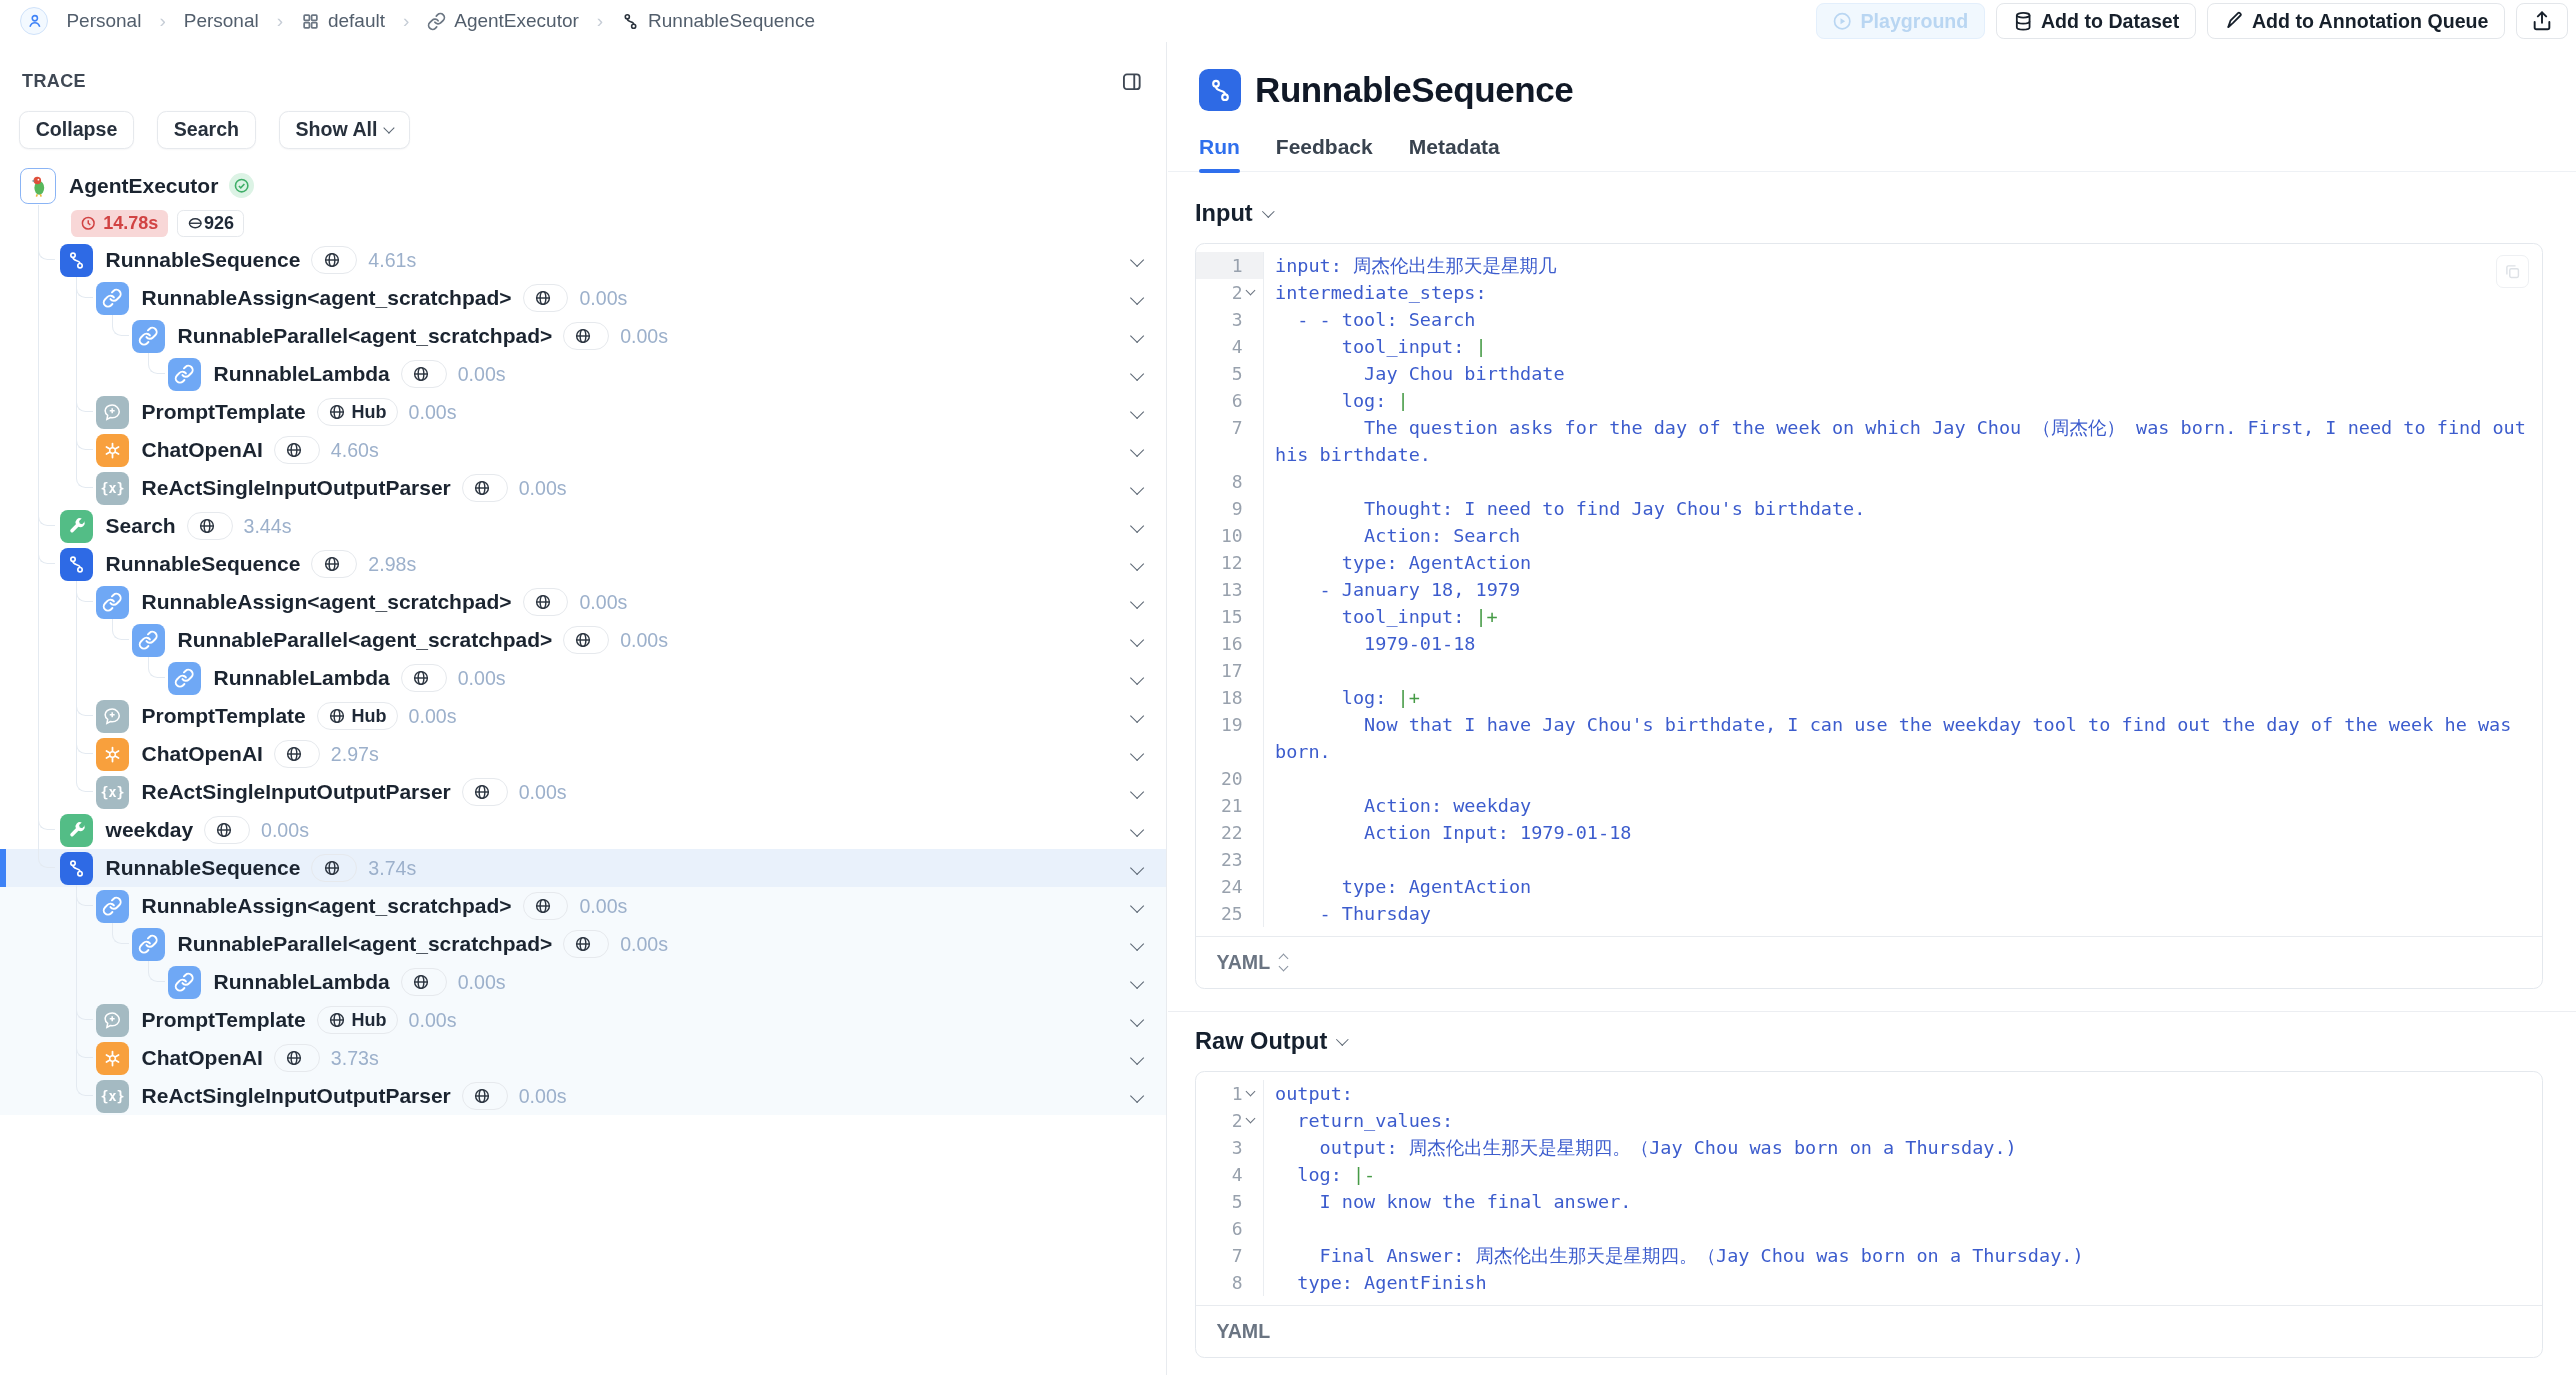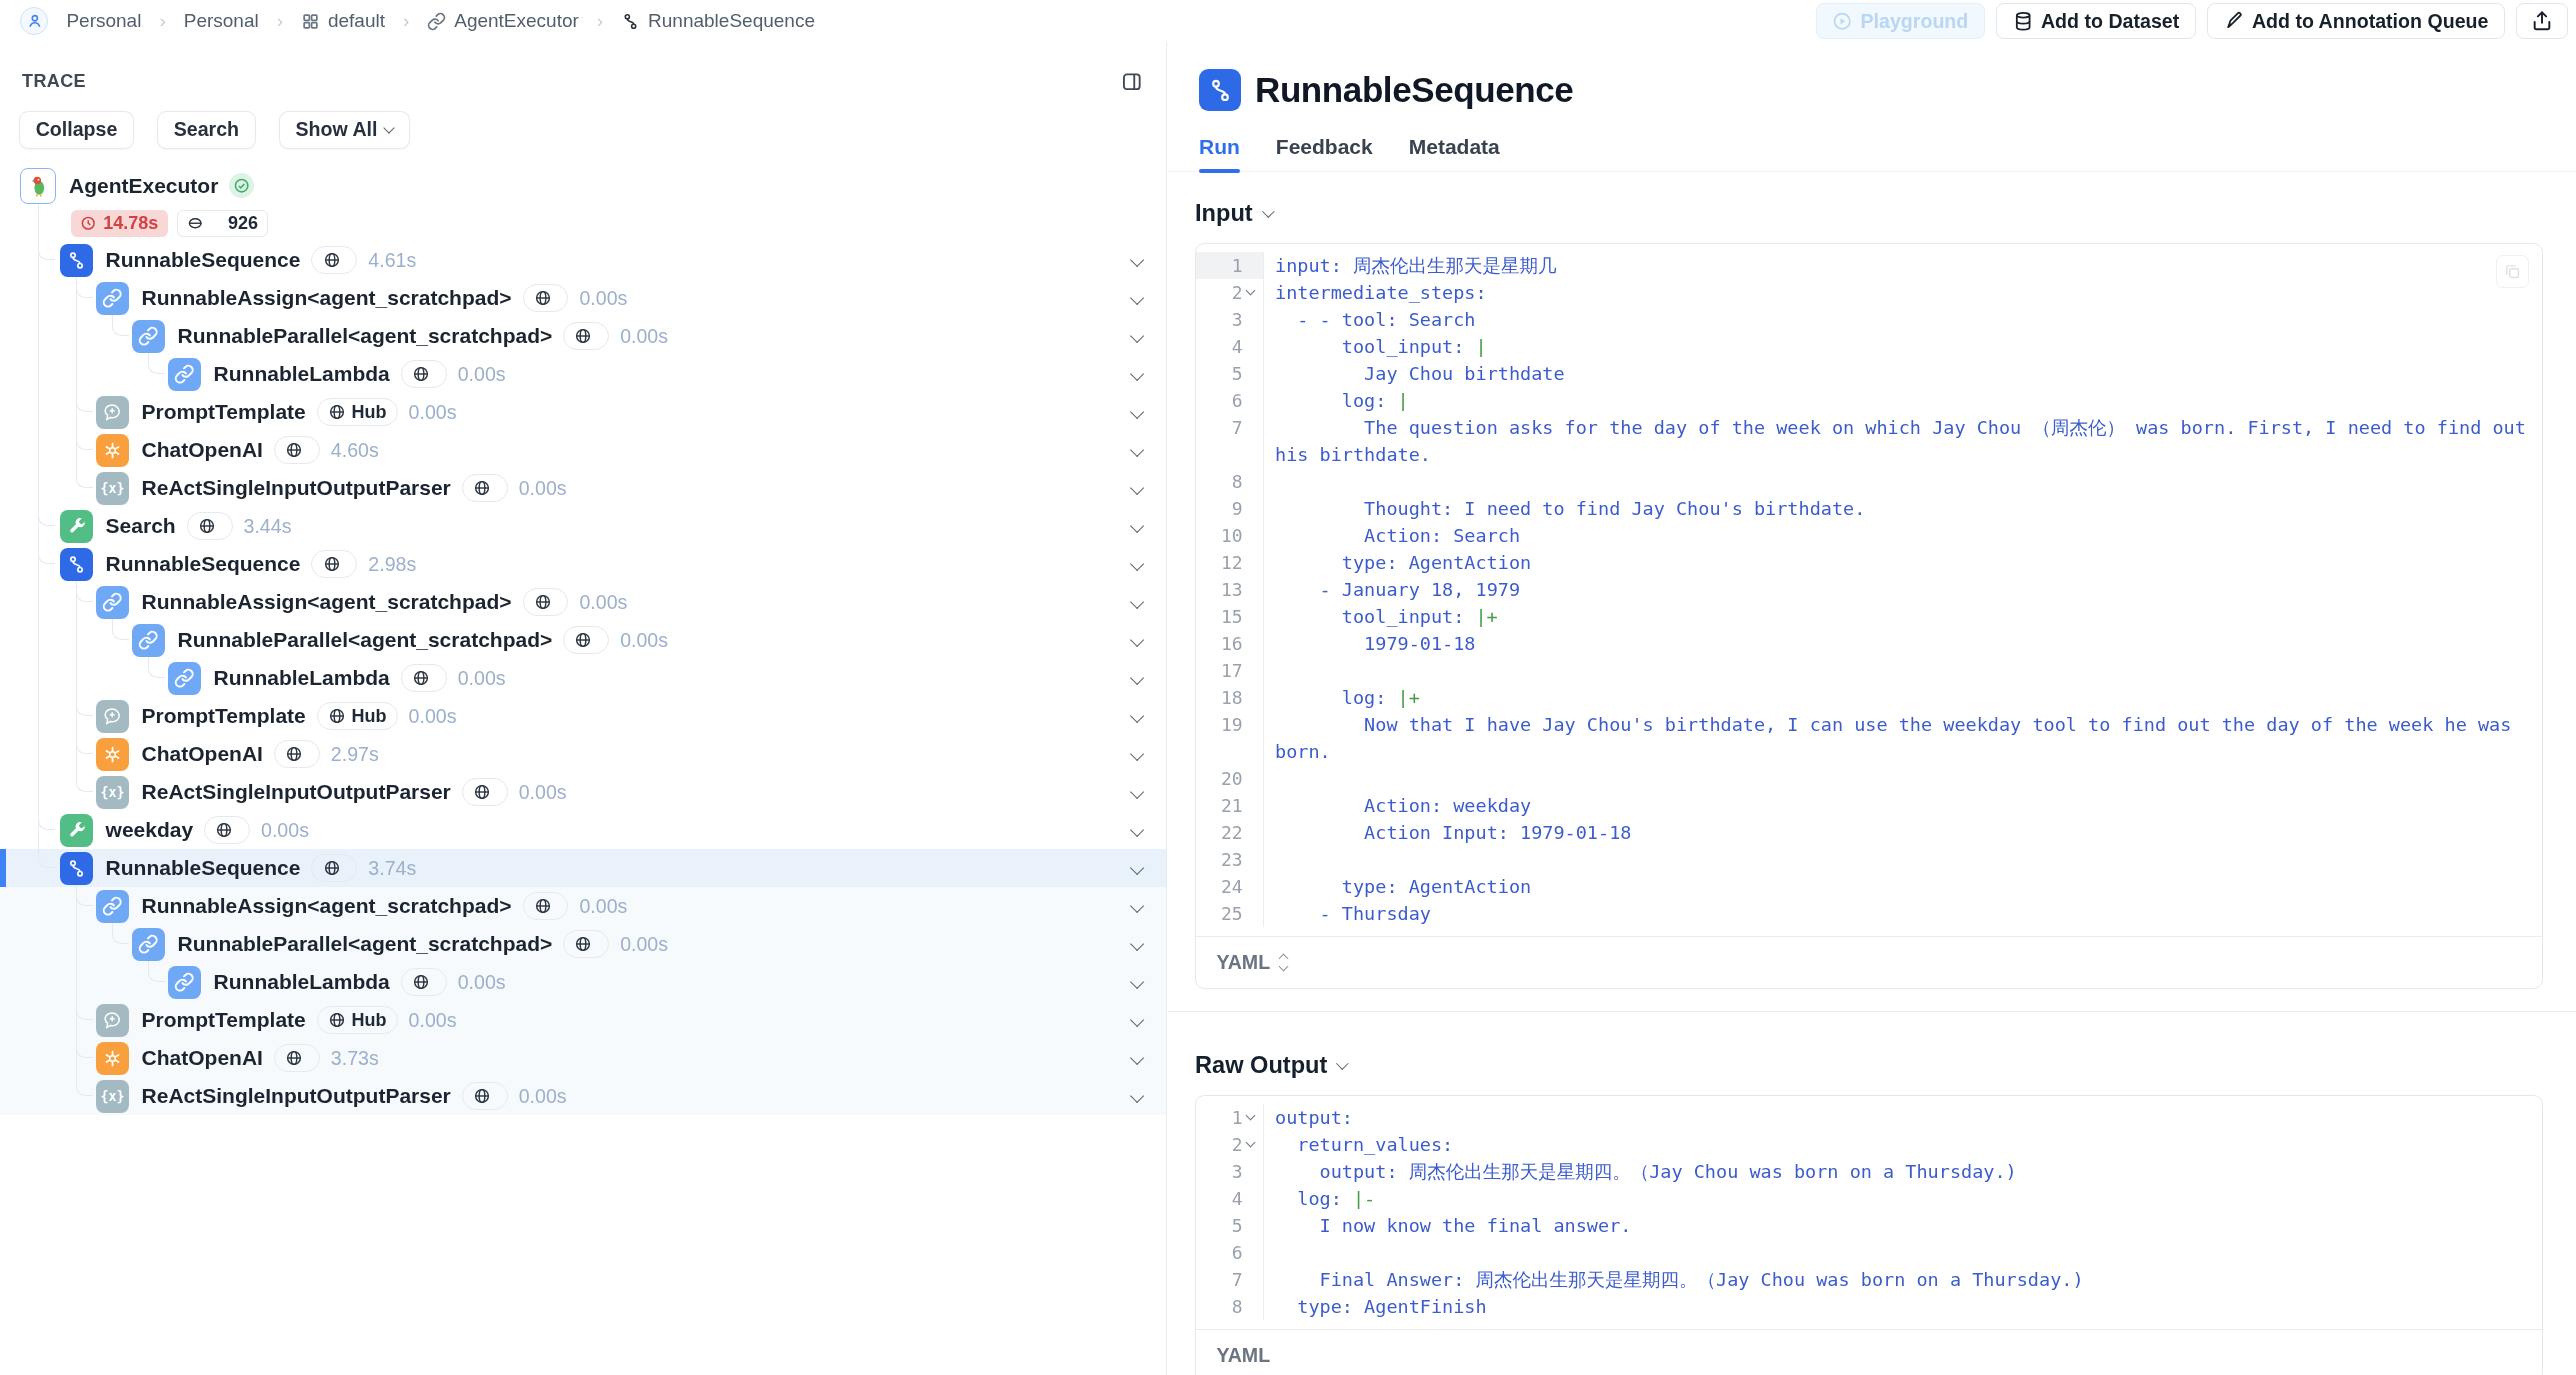--- a/index.html
+++ b/index.html
@@ -52,21 +52,21 @@
 
   .root-row { position:relative; height:39px; display:flex; align-items:center; padding-left:20.4px; }
   .root-iconbox { width:36px; height:36px; border:1.6px solid #8ab4f5; border-radius:7.9px; background:#fff;
     display:flex; align-items:center; justify-content:center; }
   .root-label { margin-left:12.6px; font-size:21px; font-weight:600; }
   .check-badge { margin-left:11px; width:25px; height:25px; border-radius:50%; background:#dcf3e5;
     display:flex; align-items:center; justify-content:center; }
   .badges-row { position:relative; height:36px; display:flex; align-items:center; gap:9.4px; padding-left:71px; }
   .badge-red { height:27px; display:flex; align-items:center; gap:6.3px; background:#f8d7d7; color:#d14343;
     border-radius:6.3px; padding:0 9.4px; font-size:18px; font-weight:600; }
-  .badge-tokens { height:27px; display:flex; align-items:center; gap:24px; background:#fff; color:#1f2937;
+  .badge-tokens { height:27px; display:flex; align-items:center; gap:0; background:#fff; color:#1f2937;
     border:1.6px solid #e5e8ec; border-radius:6.3px; padding:0 9.4px; font-size:18px; font-weight:600; }
 
   
   .main { position:absolute; top:42px; left:1168px; right:0; bottom:0; background:#fff; overflow:hidden; }
   .main-head { display:flex; align-items:center; gap:14px; padding:27px 0 0 31px; }
   .main-icon { width:42px; height:42px; border-radius:9.4px; background:#2e6ae5;
     display:flex; align-items:center; justify-content:center; }
   .main-title { font-size:35px; font-weight:700; color:#101826; letter-spacing:-0.4px; }
   .tabs { display:flex; gap:36px; padding:23.6px 0 0 31px; border-bottom:1.6px solid #eef1f5; }
   .tab { font-size:21px; font-weight:600; color:#39434f; padding-bottom:12.6px; position:relative; cursor:pointer; }
@@ -928,21 +928,21 @@
       <span class="format-label">YAML</span>
       <span class="sorter">
           <i class="up"></i>
           <i class="dn"></i>
         </span>
     </div>
   </div>
 
   <div class="hr-divider"></div>
 
-  <div class="section-head" style="margin-top:40px">
+  <div class="section-head" style="margin-top:16px">
     <span class="section-title">Raw Output</span>
     <span class="chev"></span>
   </div>
   <div class="codeblock">
     <div class="codelines" id="output-lines">
         <div class="code-line">
     <div class="gutter">
       <span class="lnum">1</span>
       <span class="foldbox">
               <span class="fold"></span>

